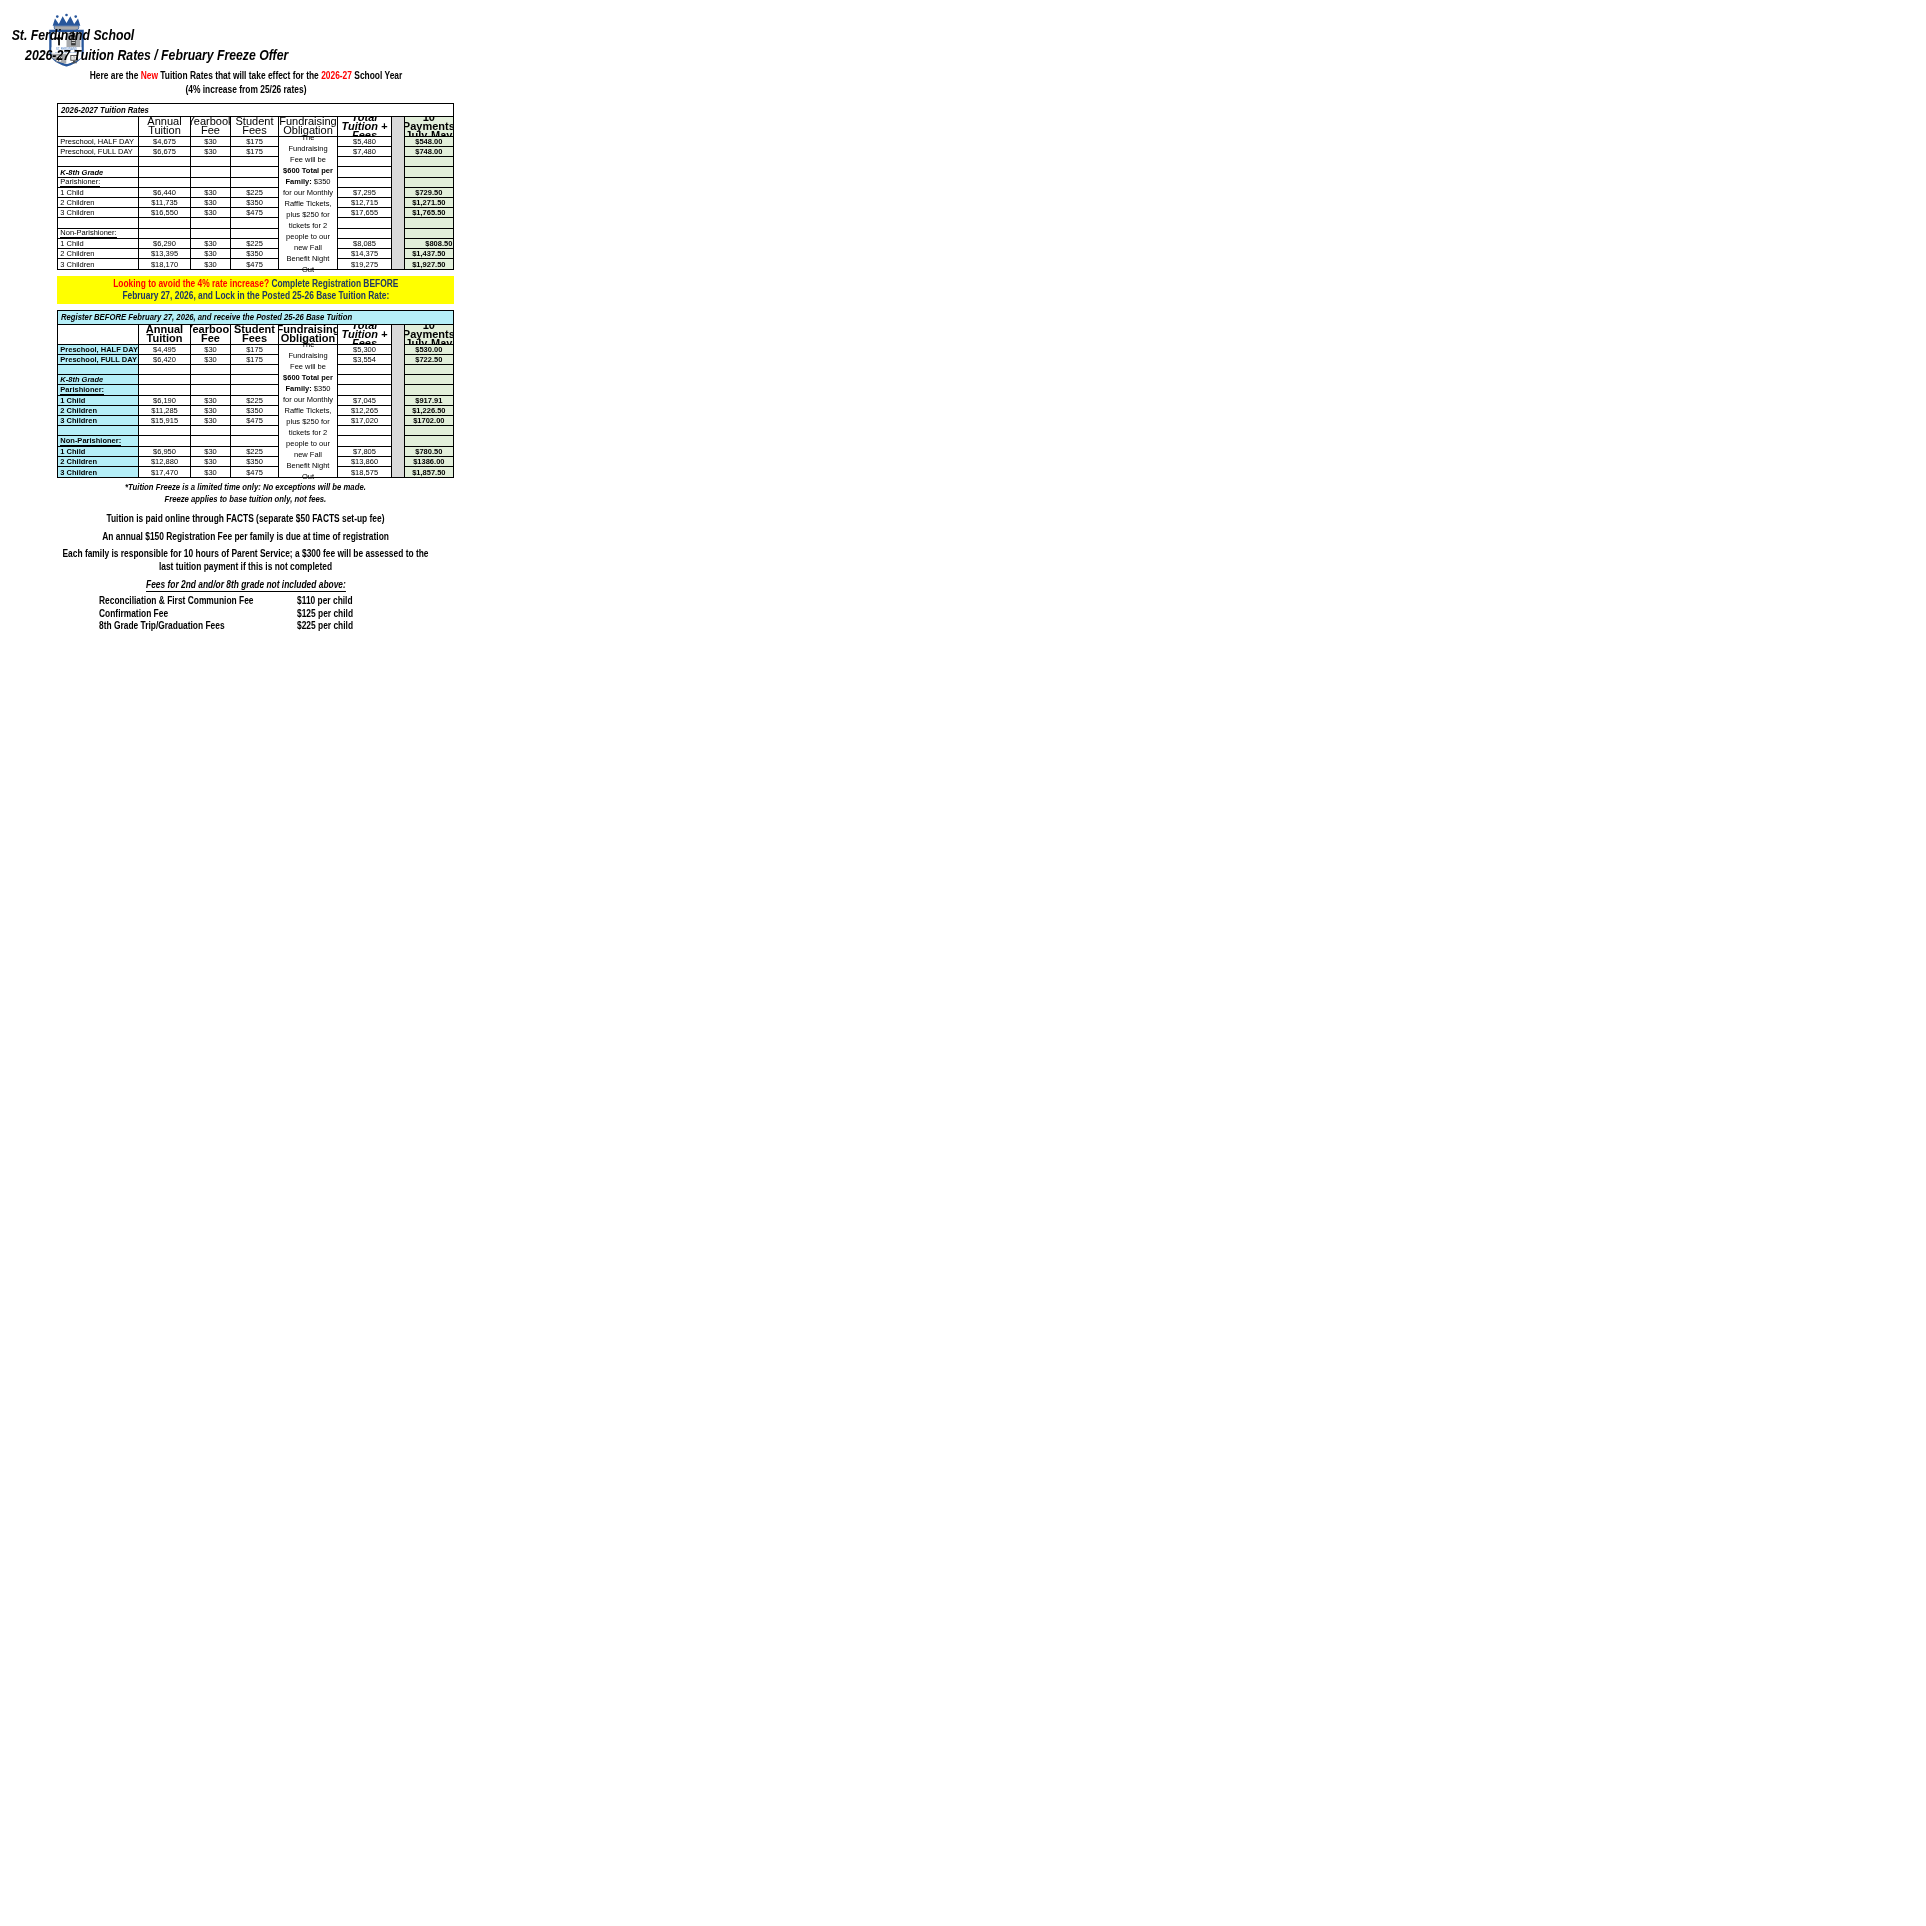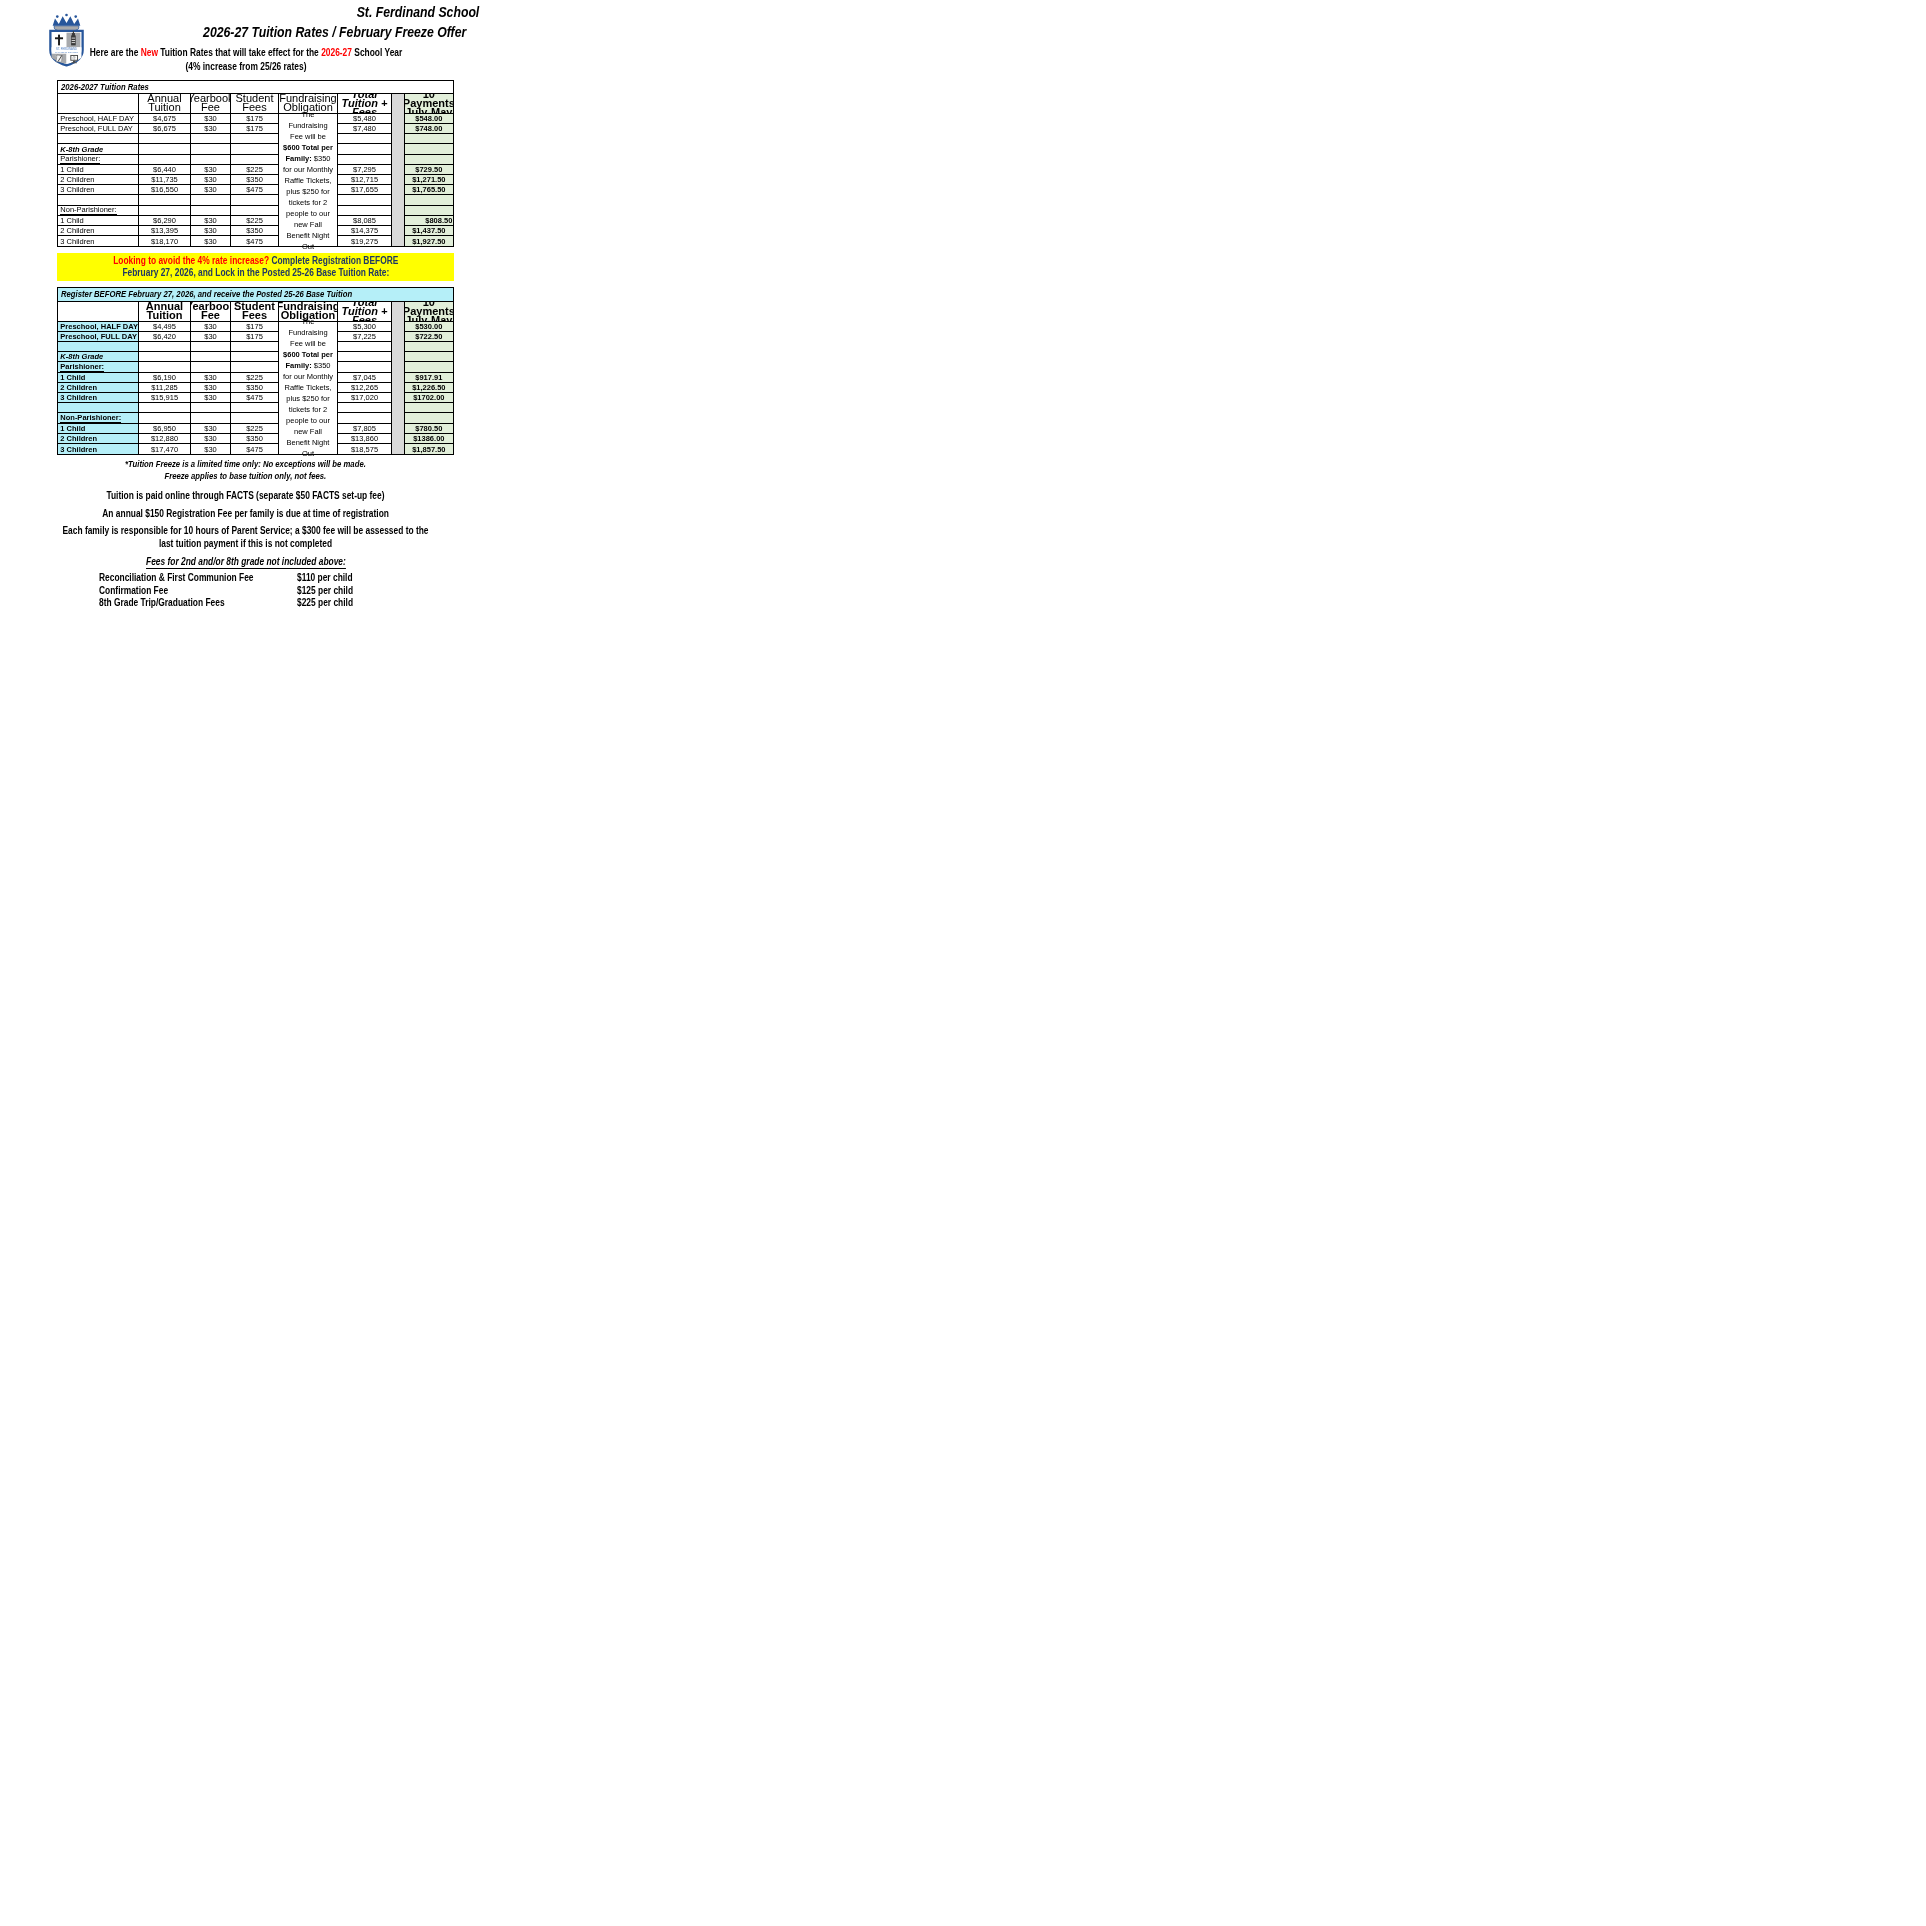--- a/index.html
+++ b/index.html
@@ -1,21 +1,21 @@
 <!DOCTYPE html>
 <html style="font-size:6.2px"><head>
 <meta charset="utf-8">
 <style>
   html,body{margin:0;padding:0;background:#fff;}
   .page{width:491px;height:636px;position:relative;background:#fff;color:#000;
         font-family:"Liberation Sans",sans-serif;overflow:hidden;}
 
   
   .logo{position:absolute;left:45px;top:13px;width:43px;height:54px;}
-  .titles{text-align:right;padding-top:4px;}
+  .titles{text-align:left;padding-top:27px;}
   .t-main,.t-sub{font-size:14.6px;font-weight:bold;font-style:italic;line-height:17px;}
   .t-sub{margin-top:3.1px;}
   .cx{display:inline-block;transform:scaleX(.84);transform-origin:center;white-space:nowrap;}
   .cxl{display:inline-block;transform:scaleX(.84);transform-origin:left;white-space:nowrap;}
 
   .intro{margin-top:5.4px;text-align:center;font-weight:bold;font-size:10px;line-height:14px;}
   .red{color:var(--red);}
 
   
   .tbl{margin-left:57px;width:397px;border:1.2px solid #000;box-sizing:border-box;background:#fff;}
@@ -399,21 +399,21 @@
         <div class="c " style="grid-area: 2 / 2;">
           <span>$6,420</span>
         </div>
         <div class="c " style="grid-area: 2 / 3;">
           <span>$30</span>
         </div>
         <div class="c " style="grid-area: 2 / 4;">
           <span>$175</span>
         </div>
         <div class="c " style="grid-area: 2 / 6;">
-          <span>$7,225</span>
+          <span>$3,554</span>
         </div>
         <div class="c sp" style="grid-area: 2 / 7;"></div>
         <div class="c pay" style="grid-area: 2 / 8;">
           <span>$722.50</span>
         </div>
         <div class="c lab" style="grid-area: 3 / 1;"></div>
         <div class="c " style="grid-area: 3 / 2;"></div>
         <div class="c " style="grid-area: 3 / 3;"></div>
         <div class="c " style="grid-area: 3 / 4;"></div>
         <div class="c " style="grid-area: 3 / 6;"></div>

